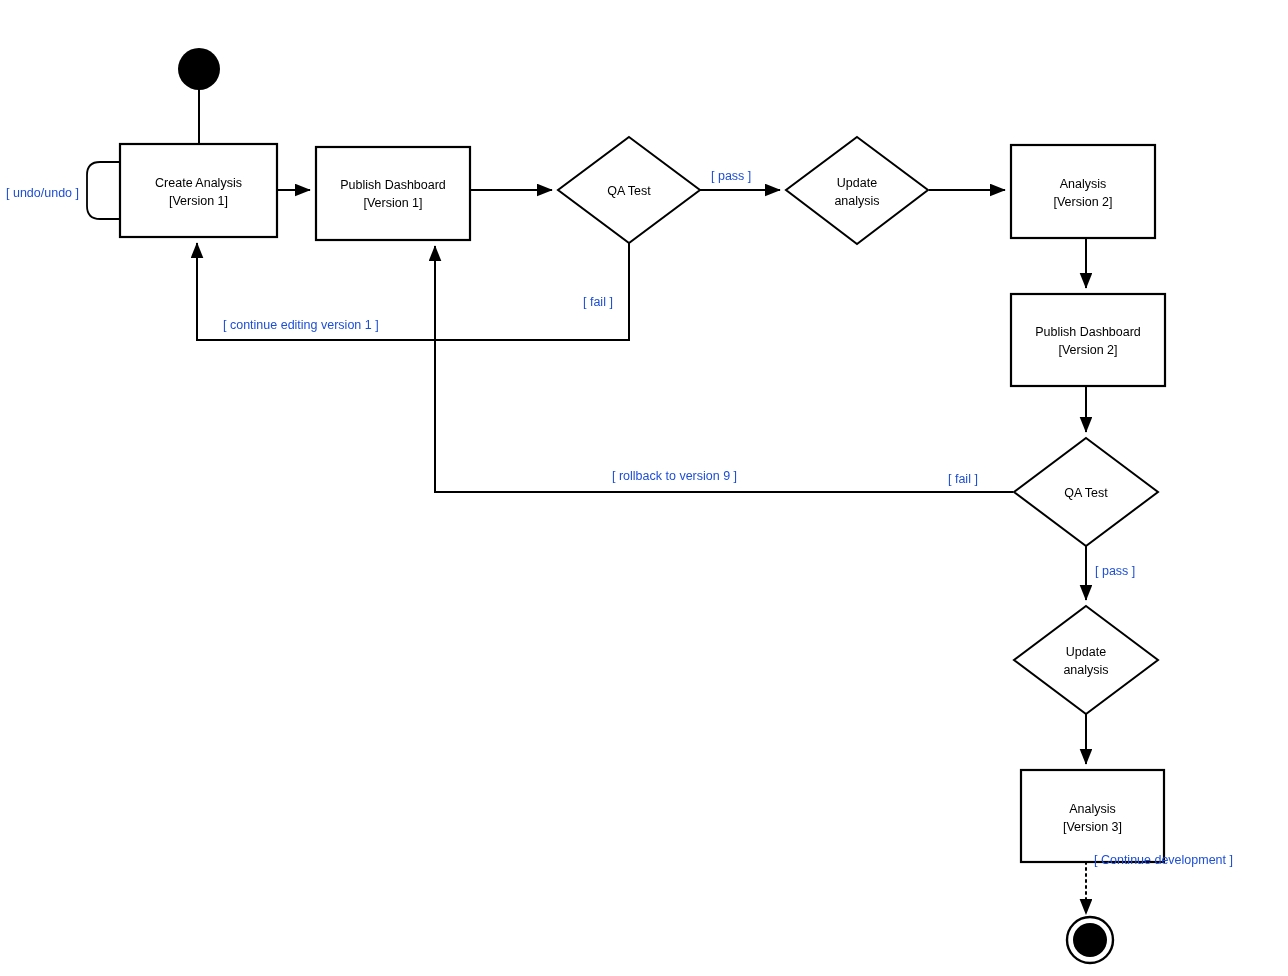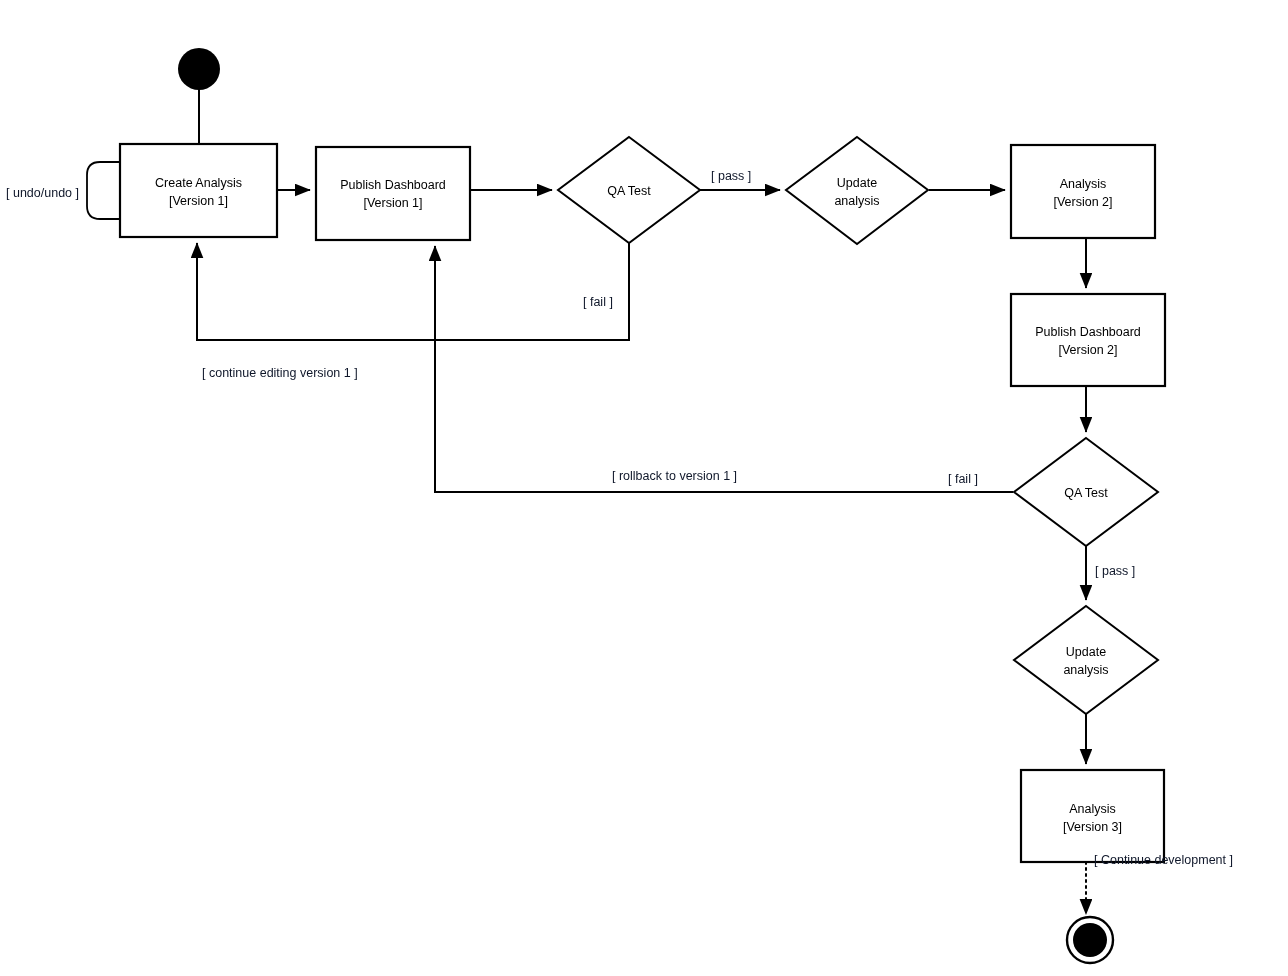--- a/index.html
+++ b/index.html
@@ -72,21 +72,21 @@
     font-size: 12.5px;
     color: #000000;
     line-height: 1.45;
     white-space: pre-line;
     pointer-events: none;
   }
   .guard-label {
     position: absolute;
     font-family: "Liberation Sans", sans-serif;
     font-size: 12.5px;
-    color: #0f172a;
+    color: #1d4ed8;
     white-space: nowrap;
     line-height: 1.3;
   }
 </style>
 </head>
 <body>
 
 <div id="diagram-canvas">
 
   <svg class="diagram-svg" viewBox="0 0 1288 976" xmlns="http://www.w3.org/2000/svg">
@@ -173,23 +173,23 @@
 
   <div class="node-label" style="left:1021px; top:800px; width:143px;">Analysis
 [Version 3]</div>
 
   <div class="guard-label" style="left:6px; top:185px;">[ undo/undo ]</div>
 
   <div class="guard-label" style="left:711px; top:168px;">[ pass ]</div>
 
   <div class="guard-label" style="left:583px; top:294px;">[ fail ]</div>
 
-  <div class="guard-label" style="left:202px; top:317px;margin-top:48px;">[ continue editing version 1 ]</div>
+  <div class="guard-label" style="left:223px; top:317px;">[ continue editing version 1 ]</div>
 
-  <div class="guard-label" style="left:612px; top:468px;">[ rollback to version 1 ]</div>
+  <div class="guard-label" style="left:612px; top:468px;">[ rollback to version 9 ]</div>
 
   <div class="guard-label" style="left:948px; top:471px;">[ fail ]</div>
 
   <div class="guard-label" style="left:1095px; top:563px;">[ pass ]</div>
 
   <div class="guard-label" style="left:1094px; top:852px;">[ Continue development ]</div>
 
 </div>
 
 </body></html>

